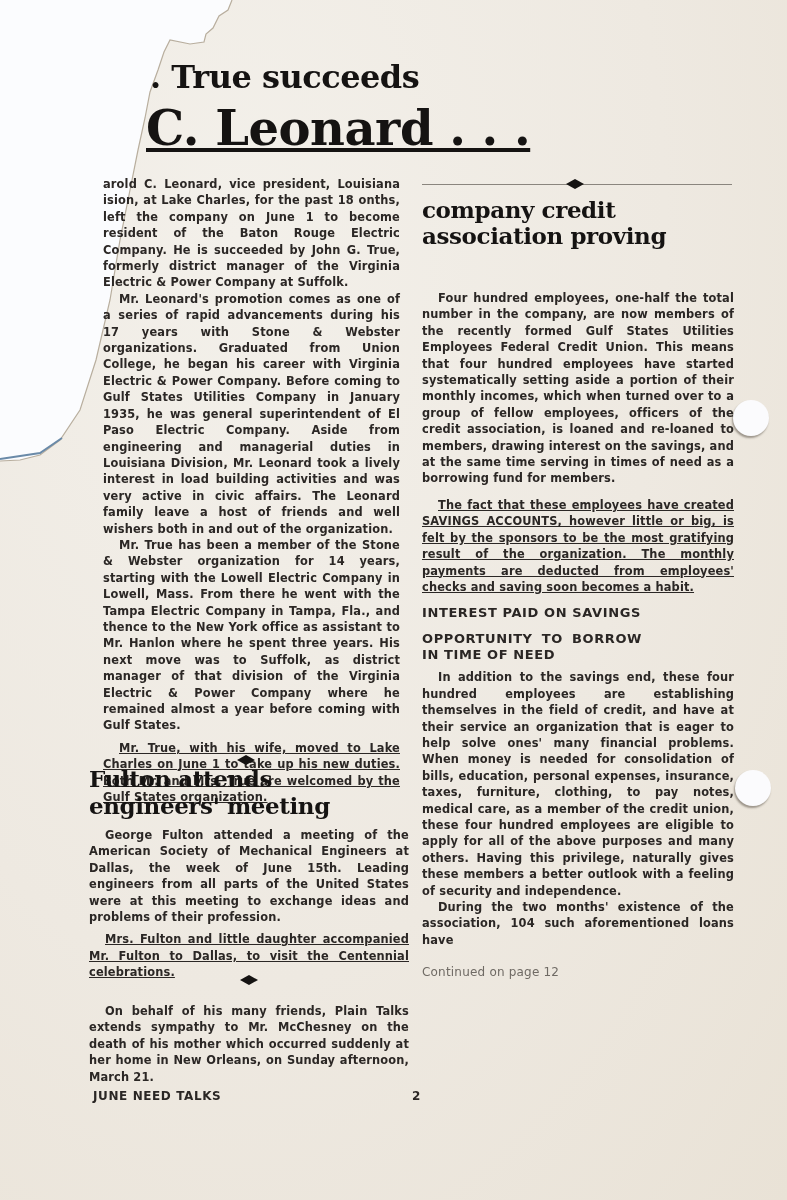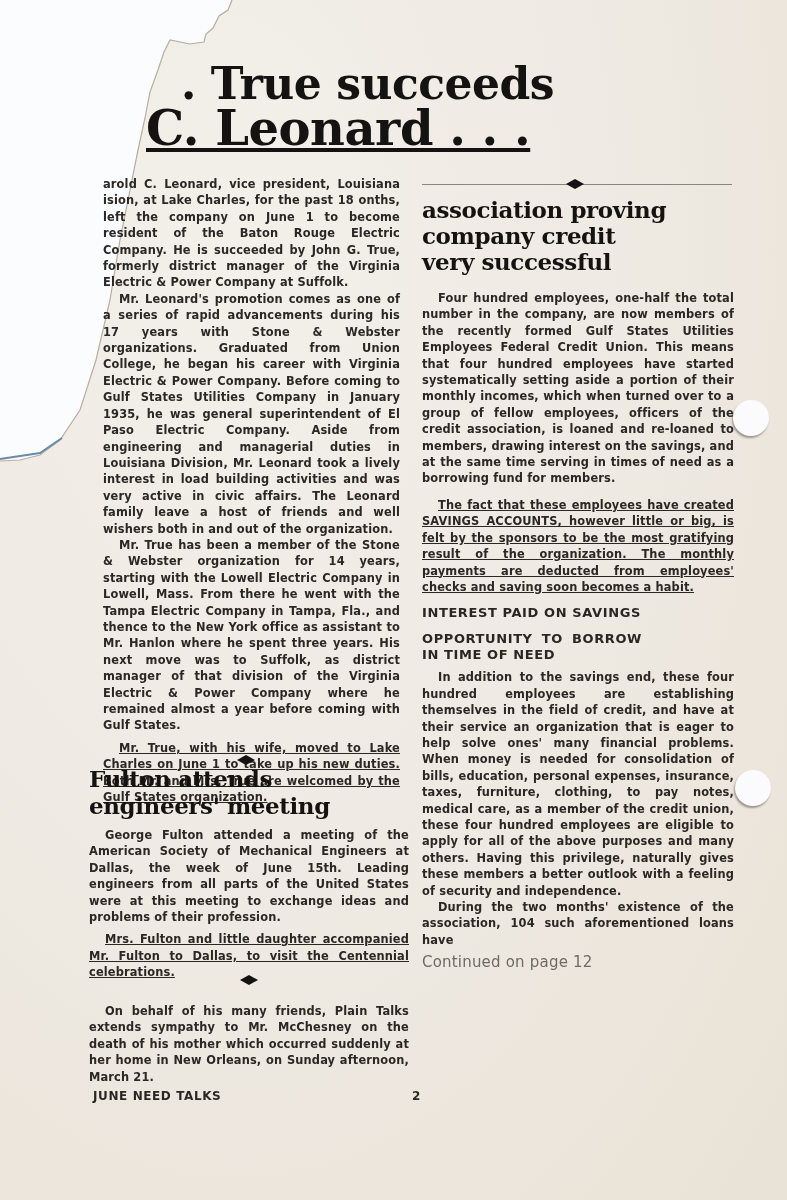--- a/index.html
+++ b/index.html
@@ -14,21 +14,21 @@
       background: radial-gradient(ellipse at 30% 20%, #f3f0ea 0%, #eee9e1 55%, #e9e2d6 100%);
     }
     .torn {
       position: absolute; left: 0; top: 0; width: 787px; height: 1200px;
       pointer-events: none;
     }
     .headline {
       position: absolute; font-family: "DejaVu Serif", serif; font-weight: bold;
       color: #151312; letter-spacing: -0.5px; white-space: nowrap;
     }
-    .h1a { left: 150px; top: 58px; font-size: 44px; margin-left: 31px; }
+    .h1a { left: 150px; top: 58px; font-size: 32px; }
     .h1b { left: 146px; top: 100px; font-size: 48px; text-decoration: underline; }
     .col {
       position: absolute; font-size: 11.4px; line-height: 16.4px;
       text-align: justify; color: #2b2725; font-weight: bold;
       letter-spacing: 0.15px;
     }
     .col p { margin: 0 0 0 0; text-indent: 16px; }
     .col p.gap { margin-top: 6px; text-decoration: underline; }
     .left { left: 103px; top: 176px; width: 297px; }
     .right { left: 422px; top: 290px; width: 312px; }
@@ -37,21 +37,21 @@
     .credit { position: absolute; left: 422px; top: 197px; width: 320px; line-height: 26px; font-size: 23px; }
     .sub {
       font-weight: bold; font-size: 13px; letter-spacing: 0.6px; color: #2a2624;
       margin: 10px 0 6px 0; text-indent: 0; line-height: 16px;
     }
     .diamond {
       position: absolute; width: 18px; height: 10px;
     }
     .diamond svg { display: block; }
     .rule { position: absolute; left: 422px; top: 184px; width: 310px; height: 1px; background: #8a857e; }
-    .continued { color: #6f6a64; font-weight: normal; font-size: 15px; margin-top: 6px; text-indent: 0; letter-spacing: 0.2px; }
+    .continued { color: #6f6a64; font-weight: normal; font-size: 12px; margin-top: 16px; text-indent: 0; letter-spacing: 0.2px; }
     .footer-left { position: absolute; left: 93px; top: 1089px; font-size: 12px; font-weight: bold; letter-spacing: 0.6px; color: #2a2624; }
     .footer-num { position: absolute; left: 412px; top: 1089px; font-size: 12px; font-weight: bold; color: #2a2624; }
     .punch { position: absolute; width: 36px; height: 36px; border-radius: 50%; background: #fbfbfd; box-shadow: -1px 2px 2px rgba(60,50,40,0.45); }
   </style>
 </head>
 <body>
 
 <div class="page"></div>
 
 <svg class="torn" viewBox="0 0 787 1200">
@@ -100,23 +100,22 @@
 </div>
 
 <div class="rule"></div>
 <div class="diamond" style="left:566px; top:179px;">
   <svg width="18" height="10" viewBox="0 0 18 10">
       <path d="M0,5 L9,0 L18,5 L9,10 Z" fill="#151312"></path>
     </svg>
 </div>
 
 <div class="credit sec-head">
+  <div>company credit</div>
   <div>association proving</div>
-  <div>company credit</div>
-  <div>very successful</div>
 </div>
 
 <div class="col right">
   <p>Four hundred employees, one-half the total number in the company, are now members of the recently formed Gulf States Utilities Employees Federal Credit Union.  This means that four hundred employees have started systematically setting aside a portion of their monthly incomes, which when turned over to a group of fellow employees, officers of the credit association, is loaned and re-loaned to members, drawing interest on the savings, and at the same time serving in times of need as a borrowing fund for members.</p>
   <p class="gap" style="margin-top:10px">The fact that these employees have created SAVINGS ACCOUNTS, however little or big, is felt by the sponsors to be the most gratifying result of the organization.  The monthly payments are deducted from employees' checks and saving soon becomes a habit.</p>
   <div class="sub">INTEREST PAID ON SAVINGS</div>
   <div class="sub" style="width:220px">OPPORTUNITY TO BORROW IN TIME OF NEED</div>
   <p>In addition to the savings end, these four hundred employees are establishing themselves in the field of credit, and have at their service an organization that is eager to help solve ones' many financial problems. When money is needed for consolidation of bills, education, personal expenses, insurance, taxes, furniture, clothing, to pay notes, medical care, as a member of the credit union, these four hundred employees are eligible to apply for all of the above purposes and many others. Having this privilege, naturally gives these members a better outlook with a feeling of security and independence.</p>
   <p>During the two months' existence of the association, 104 such aforementioned loans have</p>
   <div class="continued">Continued on page 12</div>

